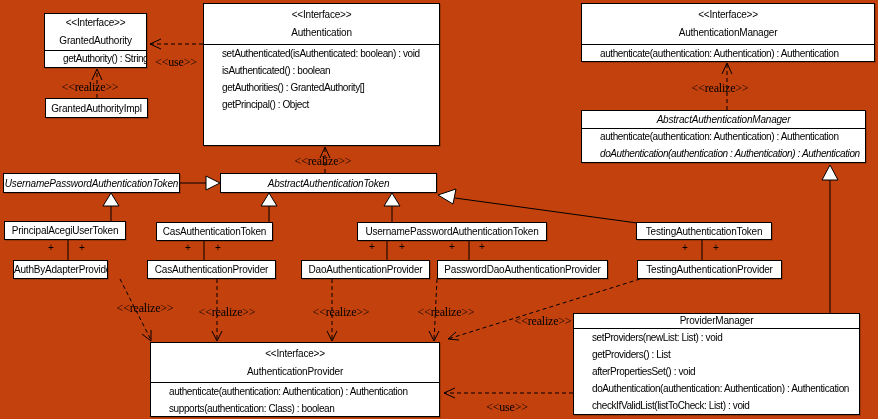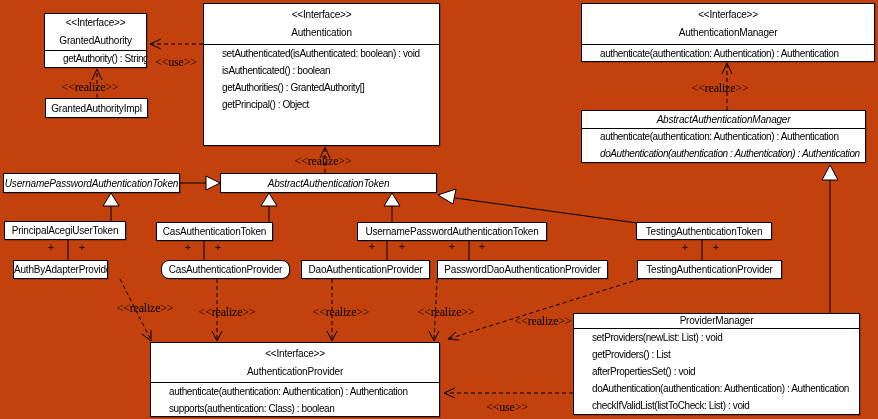--- a/index.html
+++ b/index.html
@@ -144,21 +144,21 @@
   <div class="uml-box single" style="left:357px;top:222px;width:190px;height:19px;">
     <div class="cname">UsernamePasswordAuthenticationToken</div>
   </div>
   <div class="uml-box single" style="left:636px;top:222px;width:136px;height:18px;">
     <div class="cname">TestingAuthenticationToken</div>
   </div>
 
   <div class="uml-box single" style="left:13px;top:260px;width:95px;height:19px;">
     <div class="cname">AuthByAdapterProvider</div>
   </div>
-  <div class="uml-box single" style="left:161px;top:260px;width:129px;height:19px;border-radius:8px;">
+  <div class="uml-box single" style="left:147px;top:260px;width:129px;height:19px;">
     <div class="cname">CasAuthenticationProvider</div>
   </div>
   <div class="uml-box single" style="left:437px;top:260px;width:171px;height:19px;">
     <div class="cname">PasswordDaoAuthenticationProvider</div>
   </div>
   <div class="uml-box single" style="left:301px;top:260px;width:129px;height:19px;">
     <div class="cname">DaoAuthenticationProvider</div>
   </div>
   <div class="uml-box single" style="left:637px;top:260px;width:145px;height:19px;">
     <div class="cname">TestingAuthenticationProvider</div>

